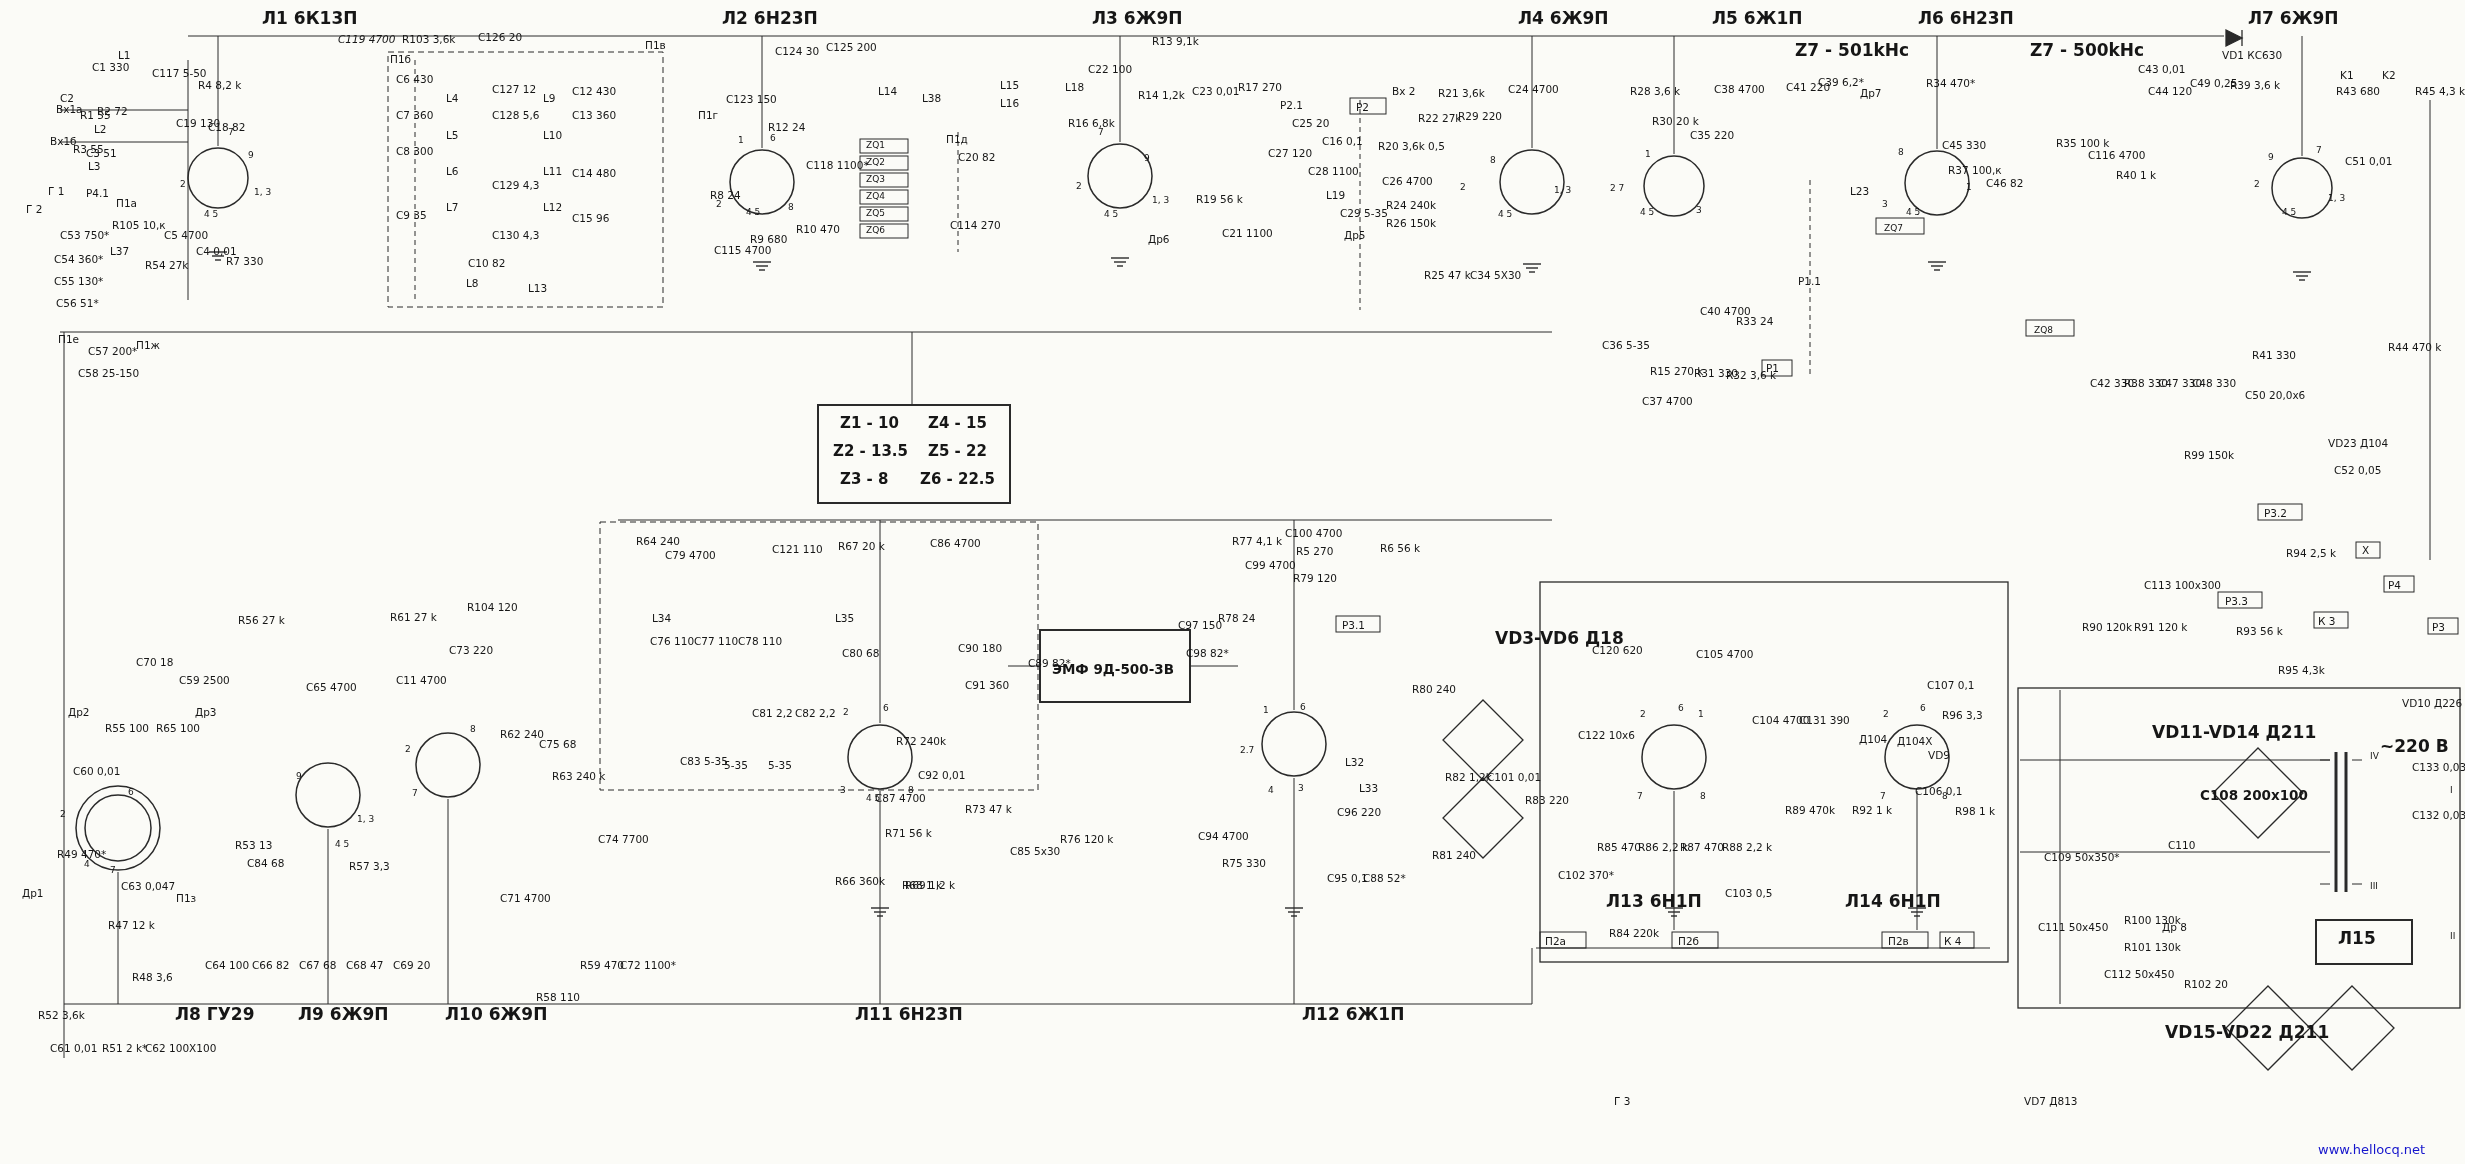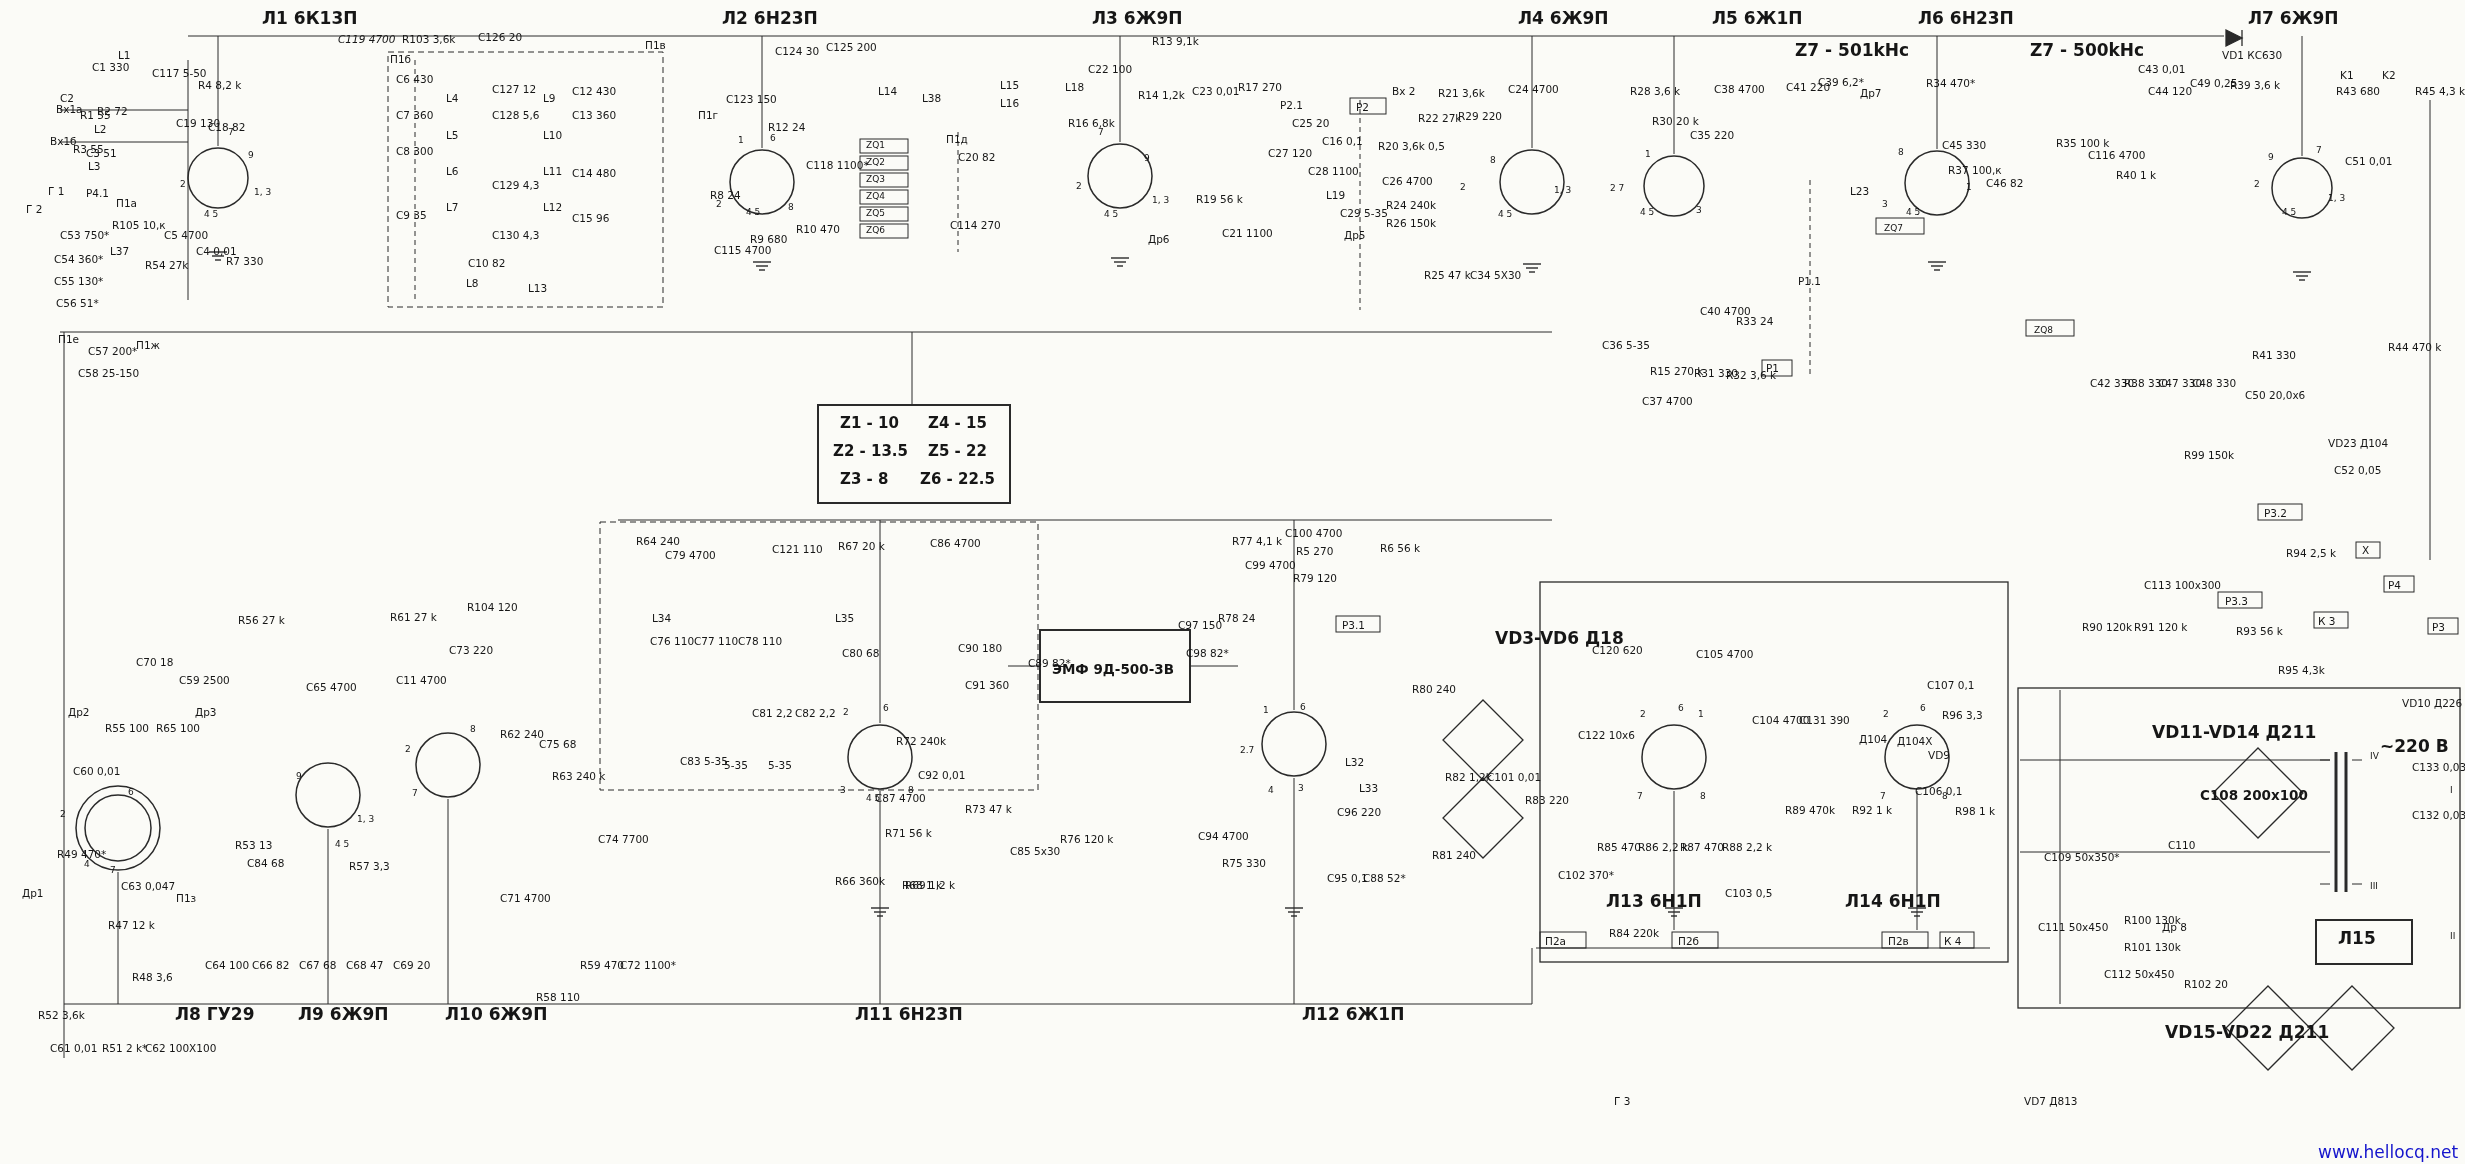--- a/index.html
+++ b/index.html
@@ -5,21 +5,21 @@
   html,body{margin:0;padding:0;background:#e9e9e6;}
   #canvas{position:relative;width:2465px;height:1164px;background:#fbfbf7;overflow:hidden;
           font-family:"DejaVu Sans", sans-serif;}
   #schem-svg{position:absolute;left:0;top:0;}
   #labels{position:absolute;left:0;top:0;width:100%;height:100%;}
   .lbl{position:absolute;font-size:10.5px;line-height:1.05;color:#161616;white-space:nowrap;}
   .s-p{font-size:9px;}
   .s-b{font-size:17px;font-weight:bold;}
   .s-z{font-size:15px;font-weight:bold;}
   .s-m{font-size:13.5px;font-weight:bold;}
-  .watermark{position:absolute;left:2318px;top:1142px;font-size:17px;color:#1515cc;text-decoration:none;}
+  .watermark{position:absolute;left:2318px;top:1142px;font-size:13px;color:#1515cc;text-decoration:none;}
 </style>
 </head>
 <body>
 
 <div id="canvas">
 
   <svg id="schem-svg" width="2465" height="1164" viewBox="0 0 2465 1164">
     <defs>
       <g id="gnd" stroke="#2a2a2a" stroke-width="1.4">
         <line x1="-9" y1="0" x2="9" y2="0"></line>

